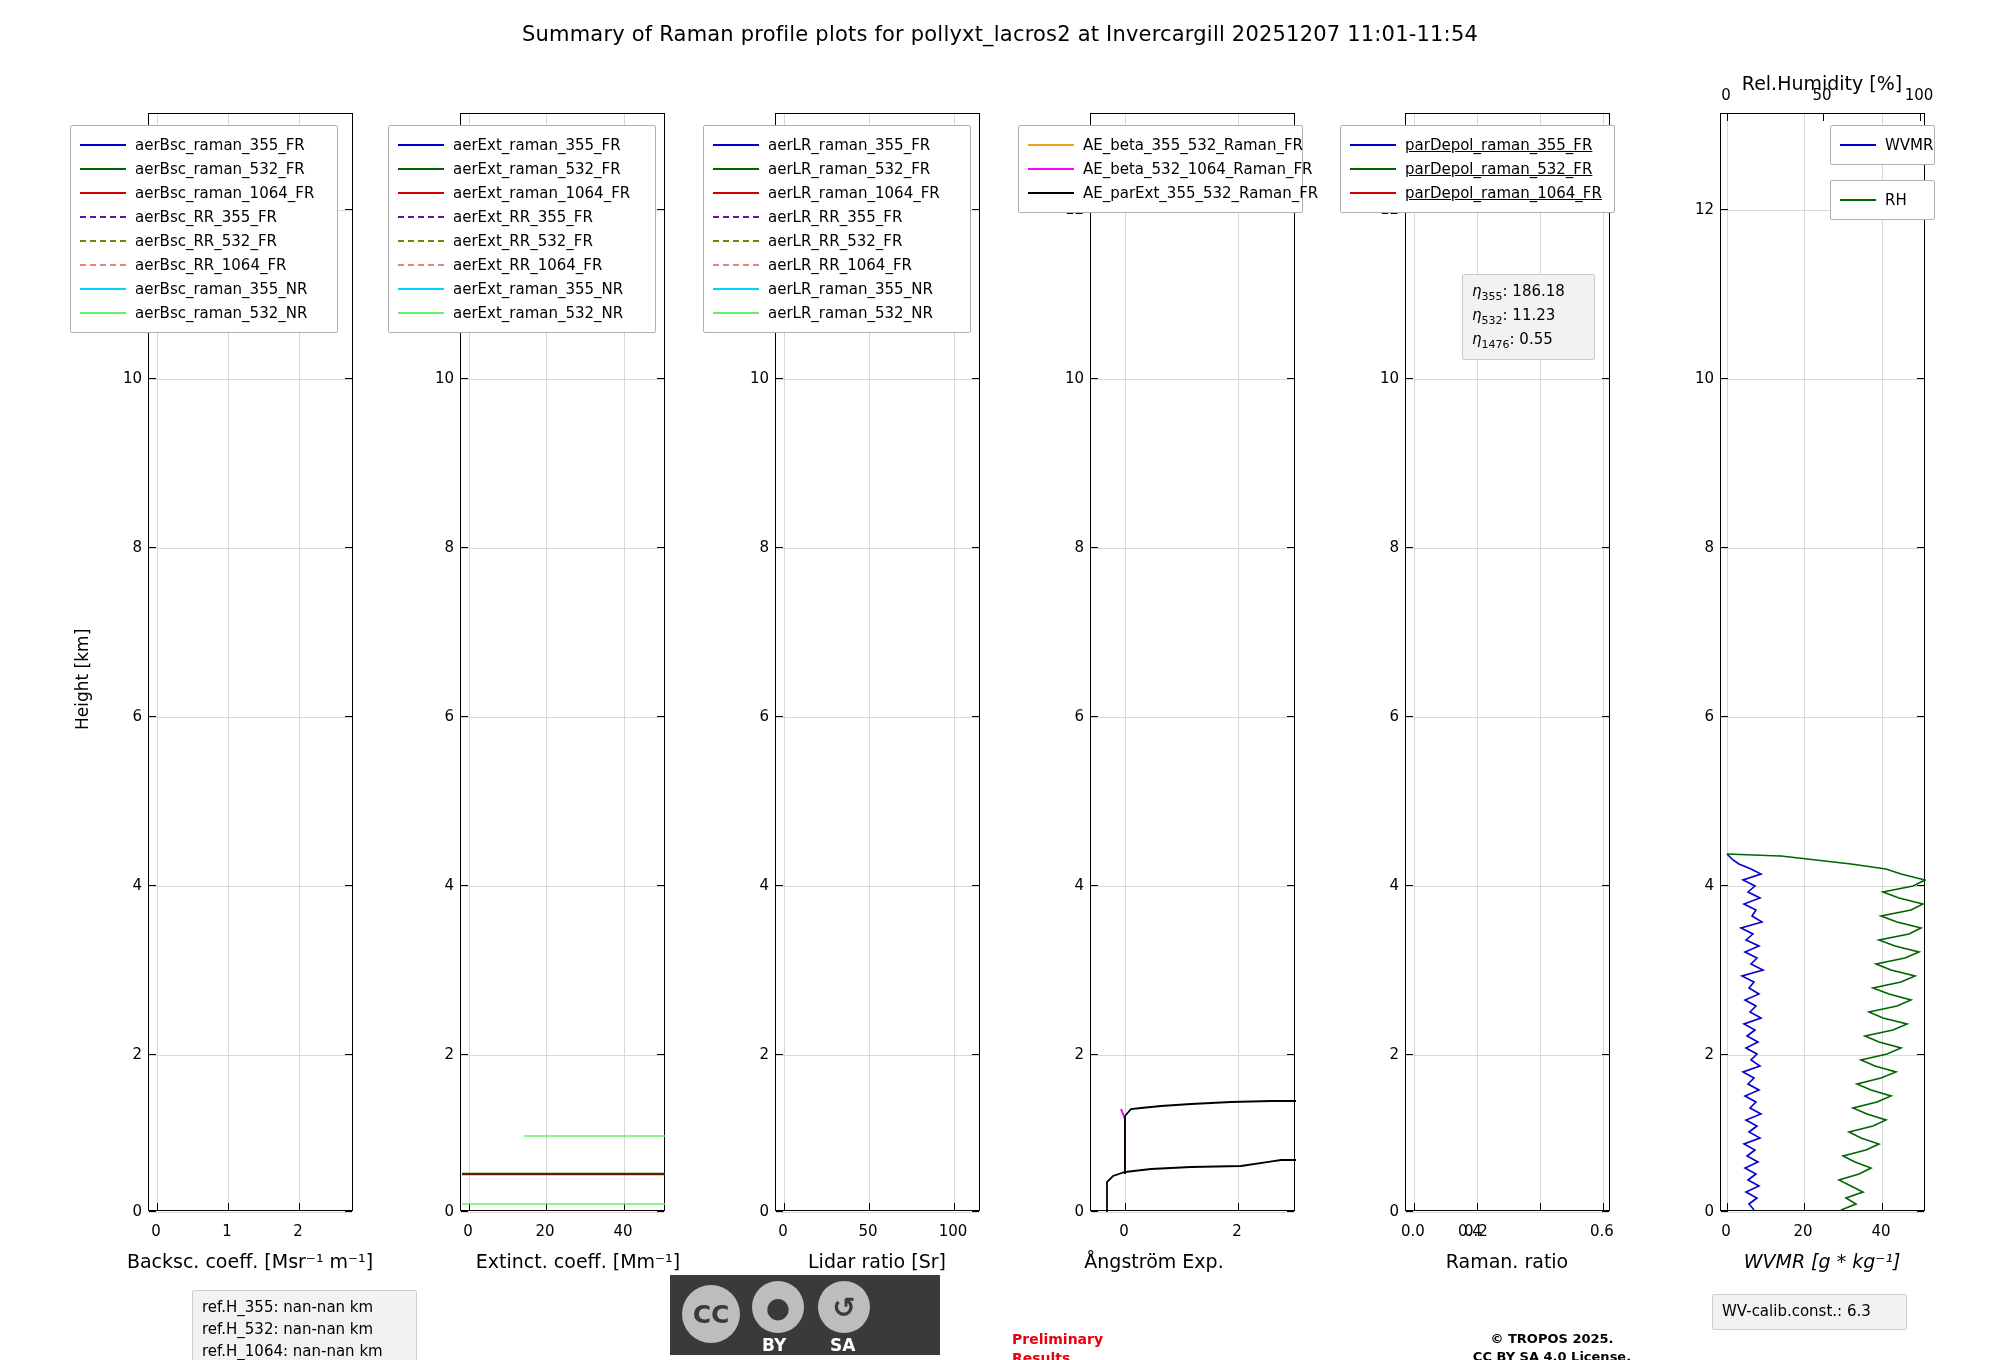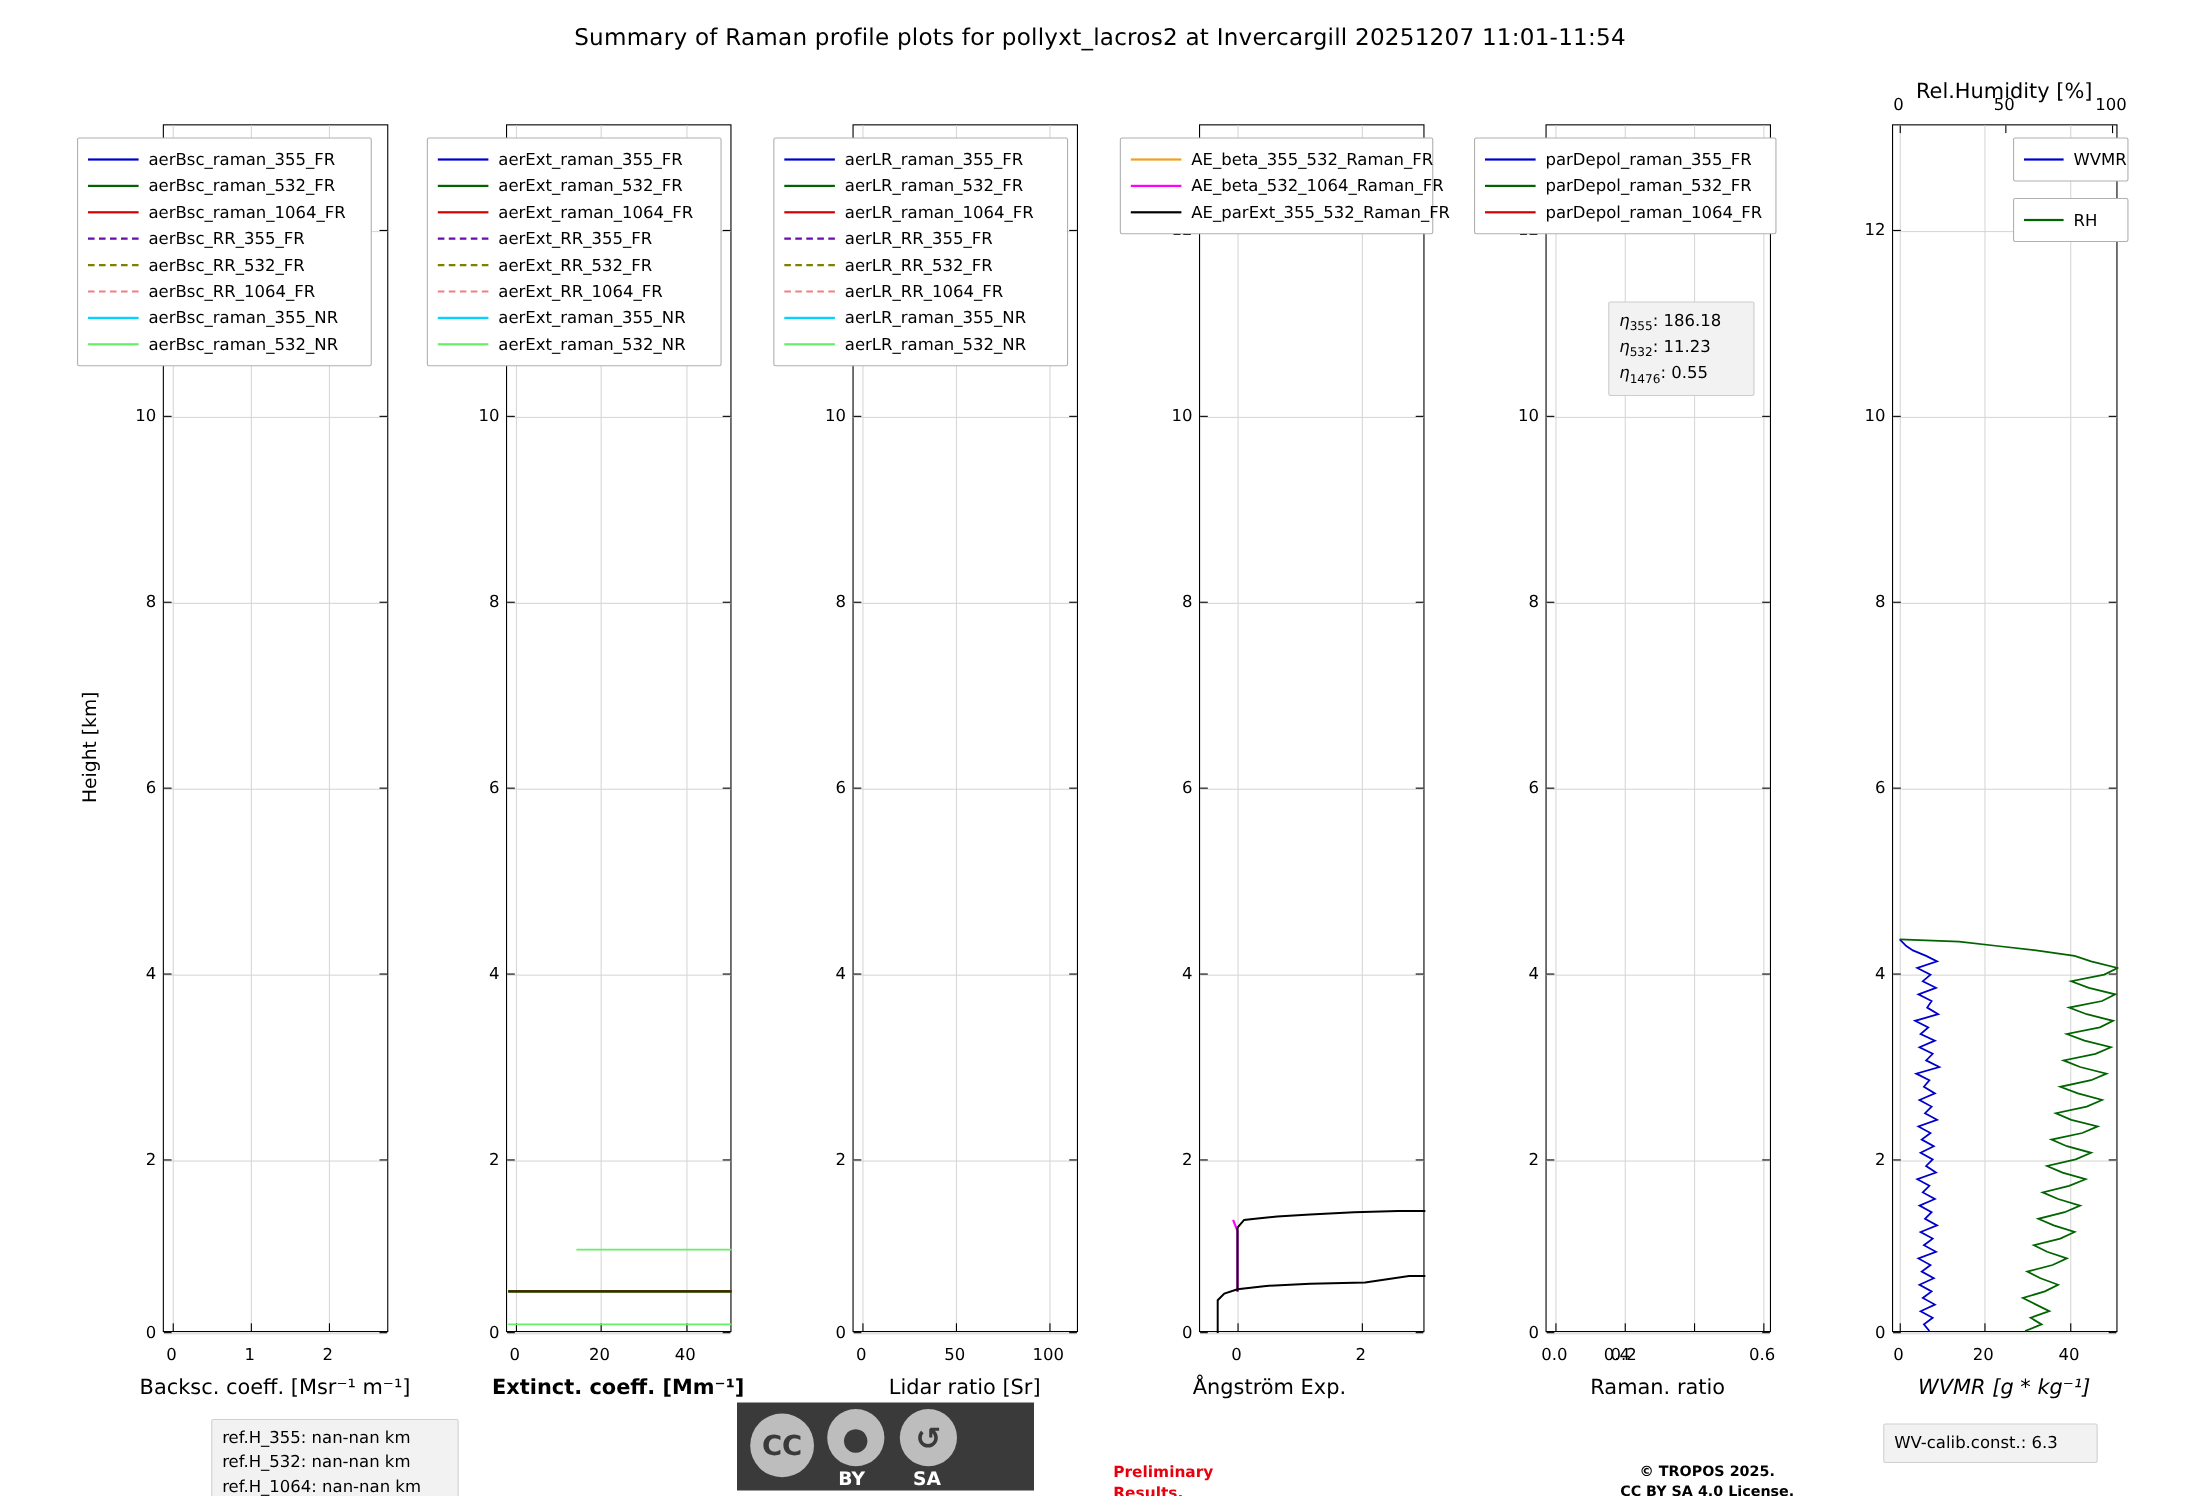--- a/index.html
+++ b/index.html
@@ -146,21 +146,21 @@
   <div class="ylab" style="left:404px;top:1202px">0</div>
   <div class="ylab" style="left:404px;top:1045px">2</div>
   <div class="ylab" style="left:404px;top:876px">4</div>
   <div class="ylab" style="left:404px;top:707px">6</div>
   <div class="ylab" style="left:404px;top:538px">8</div>
   <div class="ylab" style="left:404px;top:369px">10</div>
   <div class="ylab" style="left:404px;top:200px">12</div>
   <div class="xlab" style="left:438px;top:1222px">0</div>
   <div class="xlab" style="left:515px;top:1222px">20</div>
   <div class="xlab" style="left:593px;top:1222px">40</div>
-  <div class="axtitle" style="left:412px;top:1250px;width:300px;font-weight:bold;">Extinct. coeff. [Mm⁻¹]</div>
+  <div class="axtitle" style="left:428px;top:1250px;width:300px;">Extinct. coeff. [Mm⁻¹]</div>
 </div>
 
 <div class="panel" style="left:0;top:0;">
   <div class="plotbox" style="left:775px;top:113px;width:205px;height:1098px;">
     <div class="gridline h" style="top:1098px"></div>
     <div class="gridline h" style="top:941px"></div>
     <div class="gridline h" style="top:772px"></div>
     <div class="gridline h" style="top:603px"></div>
     <div class="gridline h" style="top:434px"></div>
     <div class="gridline h" style="top:265px"></div>
@@ -474,21 +474,21 @@
   <div class="legrow">
       <span class="swatch" style="border-top:2px solid #ff00ff"></span>
       <span class="legtext">AE_beta_532_1064_Raman_FR</span>
     </div>
   <div class="legrow">
       <span class="swatch" style="border-top:2px solid #000000"></span>
       <span class="legtext">AE_parExt_355_532_Raman_FR</span>
     </div>
 </div>
 
-<div class="legend" style="left:1340px;top:125px;width:275px;">
+<div class="legend" style="left:1340px;top:125px;width:275px;text-decoration:underline;">
   <div class="legrow">
       <span class="swatch" style="border-top:2px solid #0000cd"></span>
       <span class="legtext">parDepol_raman_355_FR</span>
     </div>
   <div class="legrow">
       <span class="swatch" style="border-top:2px solid #006400"></span>
       <span class="legtext">parDepol_raman_532_FR</span>
     </div>
   <div class="legrow">
       <span class="swatch" style="border-top:2px solid #d00000"></span>

